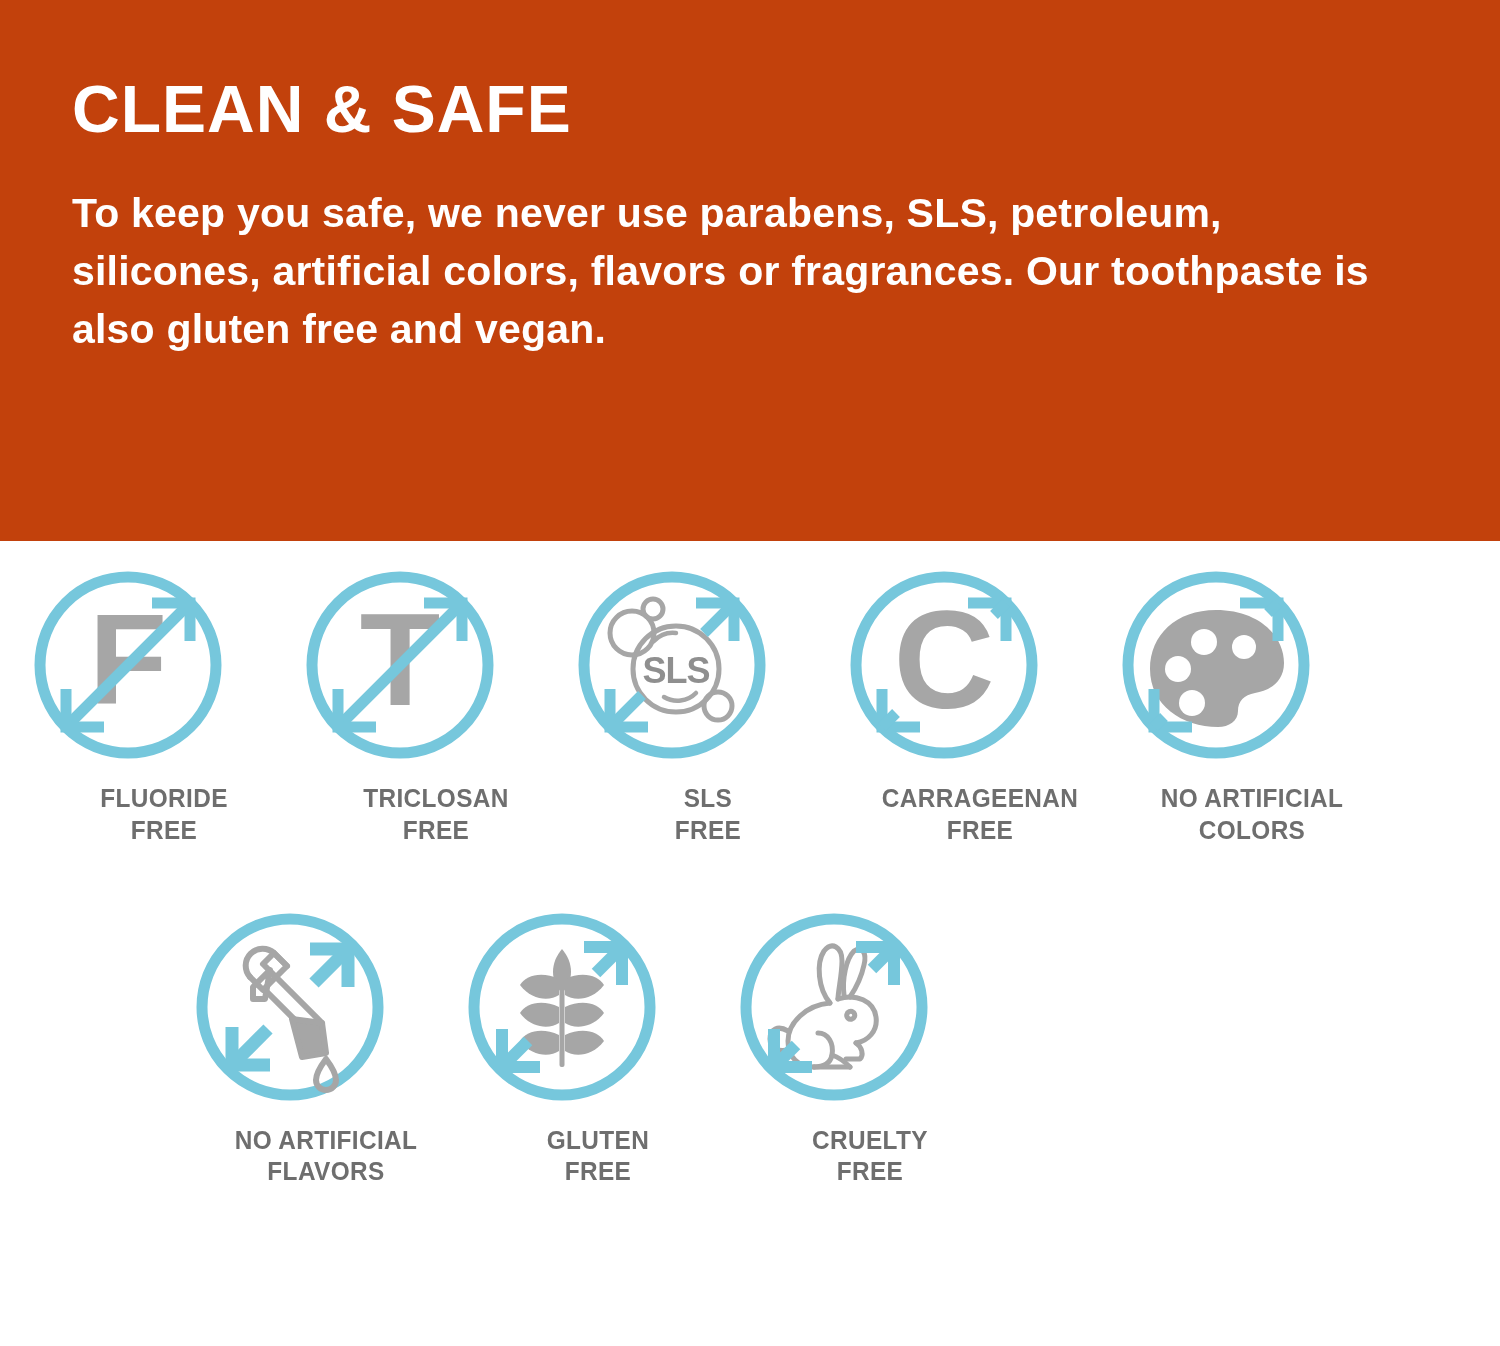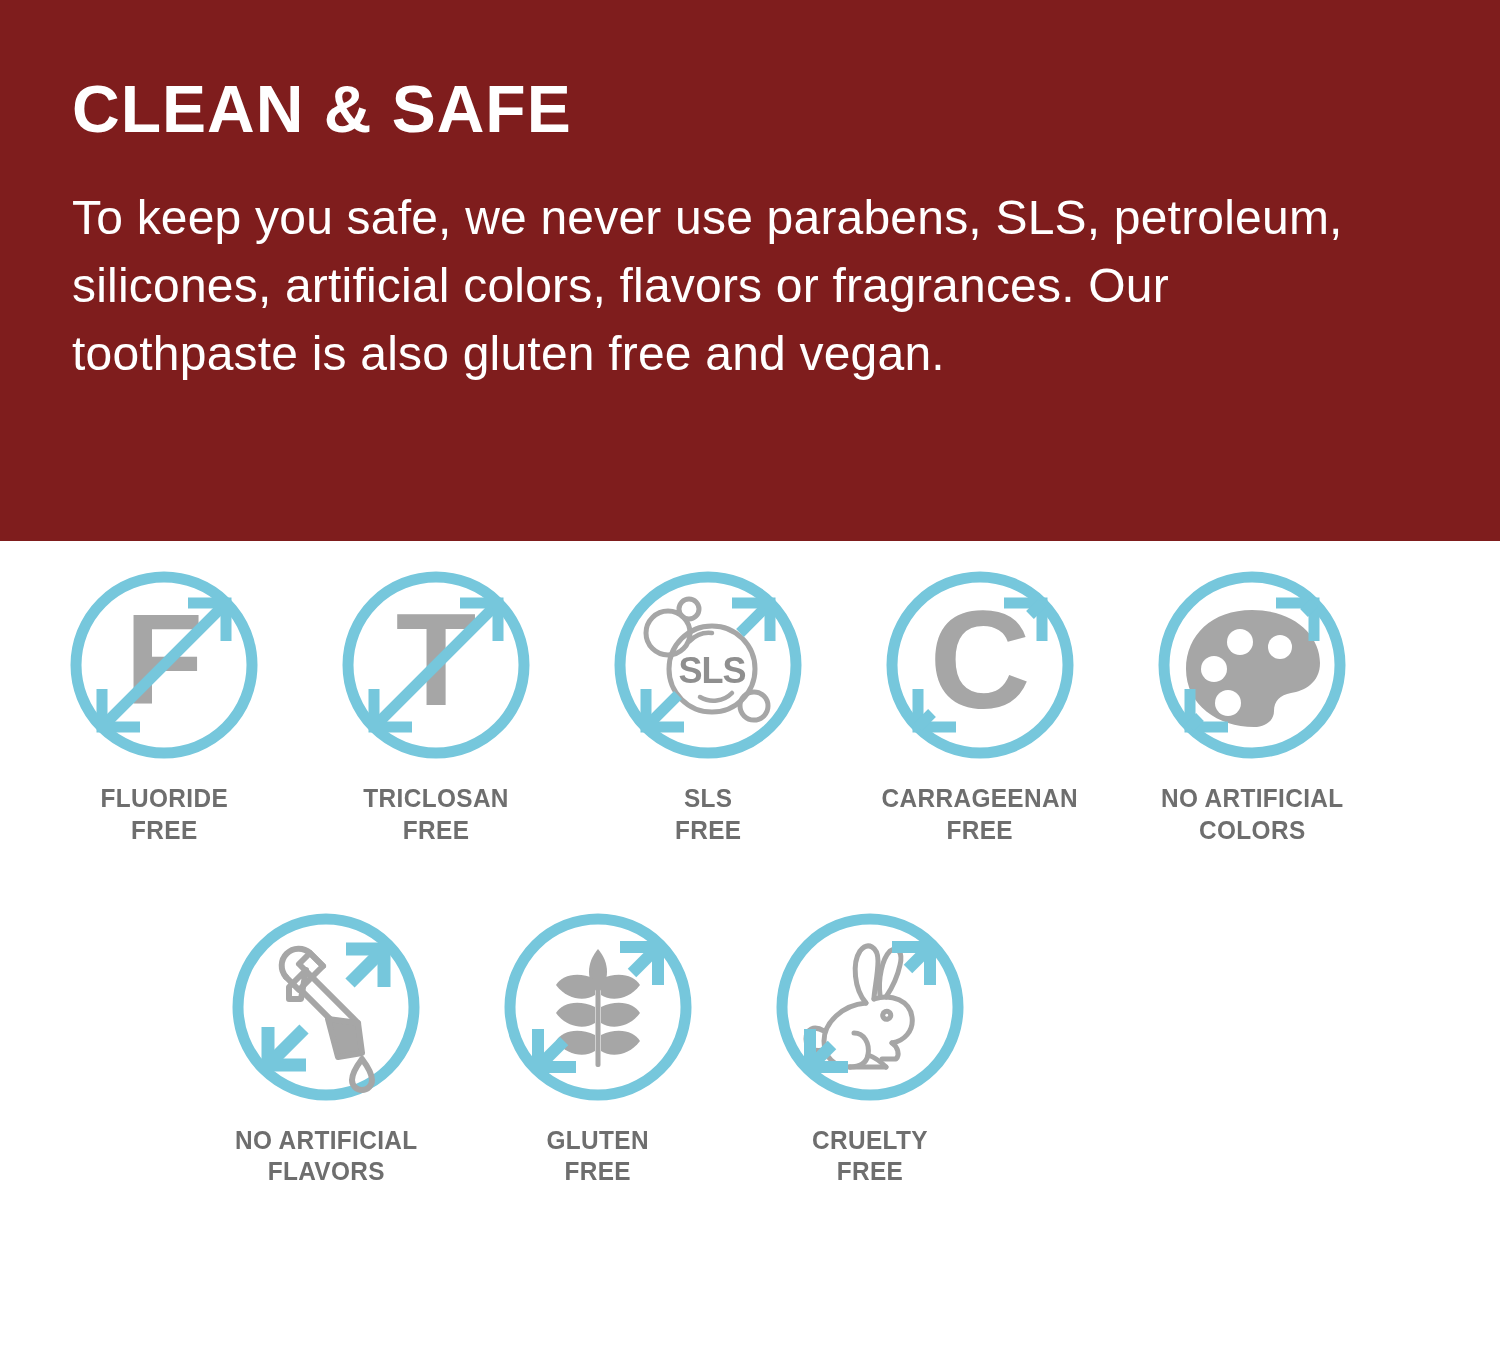--- a/index.html
+++ b/index.html
@@ -8,35 +8,35 @@
     width:1500px; height:1346px;
     font-family:"Liberation Sans", sans-serif;
     overflow:hidden;
     position:relative;
   }
 
   
   #header {
     width:1500px;
     height:541px;
-    background:#7f1d1d;
+    background:#c2410c;
     padding:76px 72px 0 72px;
   }
   #header-title {
     color:#ffffff;
     font-size:66px;
     font-weight:bold;
     letter-spacing:1px;
     line-height:1.0;
     margin-bottom:42px;
   }
   #header-body {
     color:#ffffff;
-    font-size:48px;
-    font-weight:400;
+    font-size:41px;
+    font-weight:700;
     line-height:1.42;
     max-width:1320px;
     letter-spacing:0.2px;
   }
 
   
   #badges {
     width:1500px;
     padding-top:24px;
   }
@@ -45,21 +45,20 @@
     justify-content:flex-start;
     align-items:flex-start;
   }
   #row-1 { padding-left:28px; }
   #row-2 { padding-left:190px; margin-top:60px; }
 
   .badge {
     width:272px;
     display:flex;
     flex-direction:column;
-    align-items:center;
   }
   .badge-mark {
     width:200px;
     height:200px;
     position:relative;
     display:block;
   }
   .badge-label {
     margin-top:18px;
     text-align:center;

